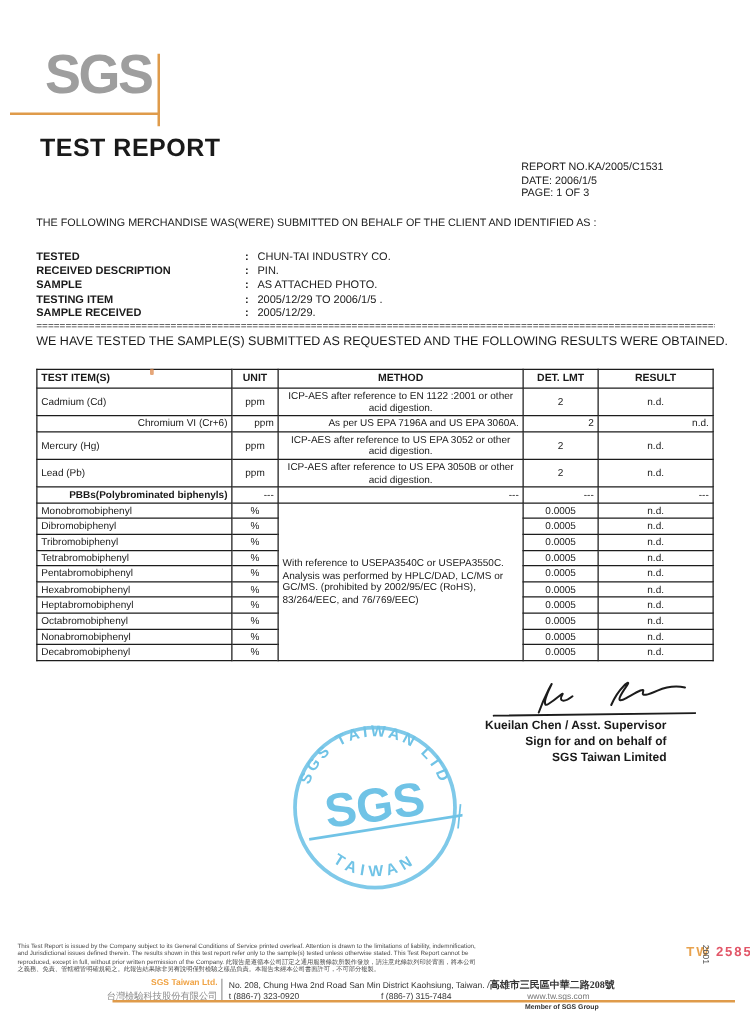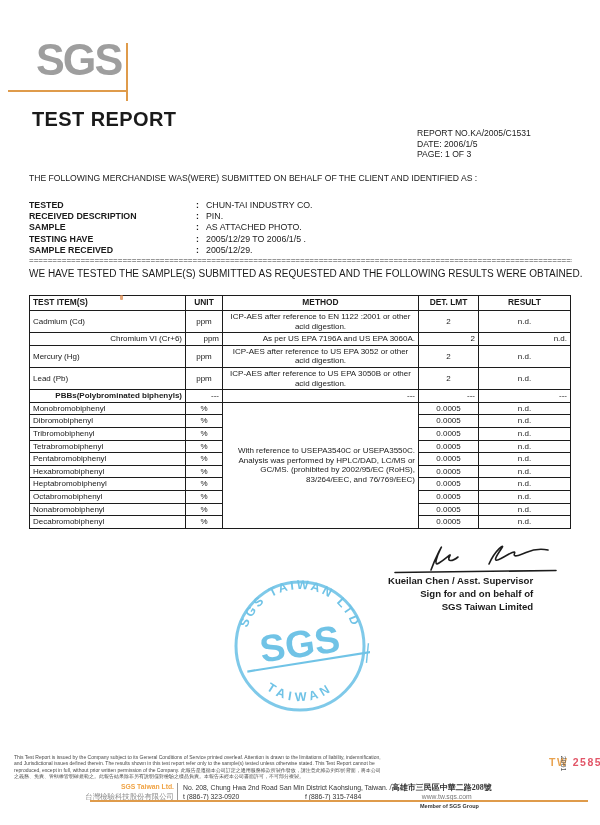--- a/index.html
+++ b/index.html
@@ -27,21 +27,21 @@
 
   
   table.results { left:29px; top:285px; width:541px; border-collapse:collapse; font-size:8px; table-layout:fixed; }
   table.results th, table.results td { border:1px solid #1c1c1c; padding:1px 3px; vertical-align:middle; line-height:9.6px; }
   table.results { border:1.5px solid #111;margin-top:10px; }
   table.results th { font-size:8.4px; font-weight:bold; height:15px; }
   .al { text-align:left; } .ac { text-align:center; } .b { font-weight:bold; }
   tr.metal td { height:21px; }
   tr.single td { height:12px;text-align:right; }
   tr.pbb td { height:10.5px; }
-  td.method-merged { text-align:right; }
+  td.method-merged { text-align:left; }
   .artifact-dot { left:120px; top:295px; width:3px; height:5px; background:#dd8a4e; opacity:.75; border-radius:1px; }
 
   
   .sig-svg { left:393px; top:533px; }
   .sig-block { left:388px; top:575px; font-size:9.6px; font-weight:bold; line-height:12.8px;text-align:right; }
 
   
   .stamp-svg { left:230px; top:576px; opacity:.85; }
 
   
@@ -90,21 +90,21 @@
     <span class="info-label">RECEIVED DESCRIPTION</span>
     <span class="info-colon">:</span>
     <span class="info-value">PIN.</span>
   </div>
   <div class="info-row">
     <span class="info-label">SAMPLE</span>
     <span class="info-colon">:</span>
     <span class="info-value">AS ATTACHED PHOTO.</span>
   </div>
   <div class="info-row">
-    <span class="info-label">TESTING HAVE</span>
+    <span class="info-label">TESTING ITEM</span>
     <span class="info-colon">:</span>
     <span class="info-value">2005/12/29 TO 2006/1/5 .</span>
   </div>
   <div class="info-row">
     <span class="info-label">SAMPLE RECEIVED</span>
     <span class="info-colon">:</span>
     <span class="info-value">2005/12/29.</span>
   </div>
 </div>
 

